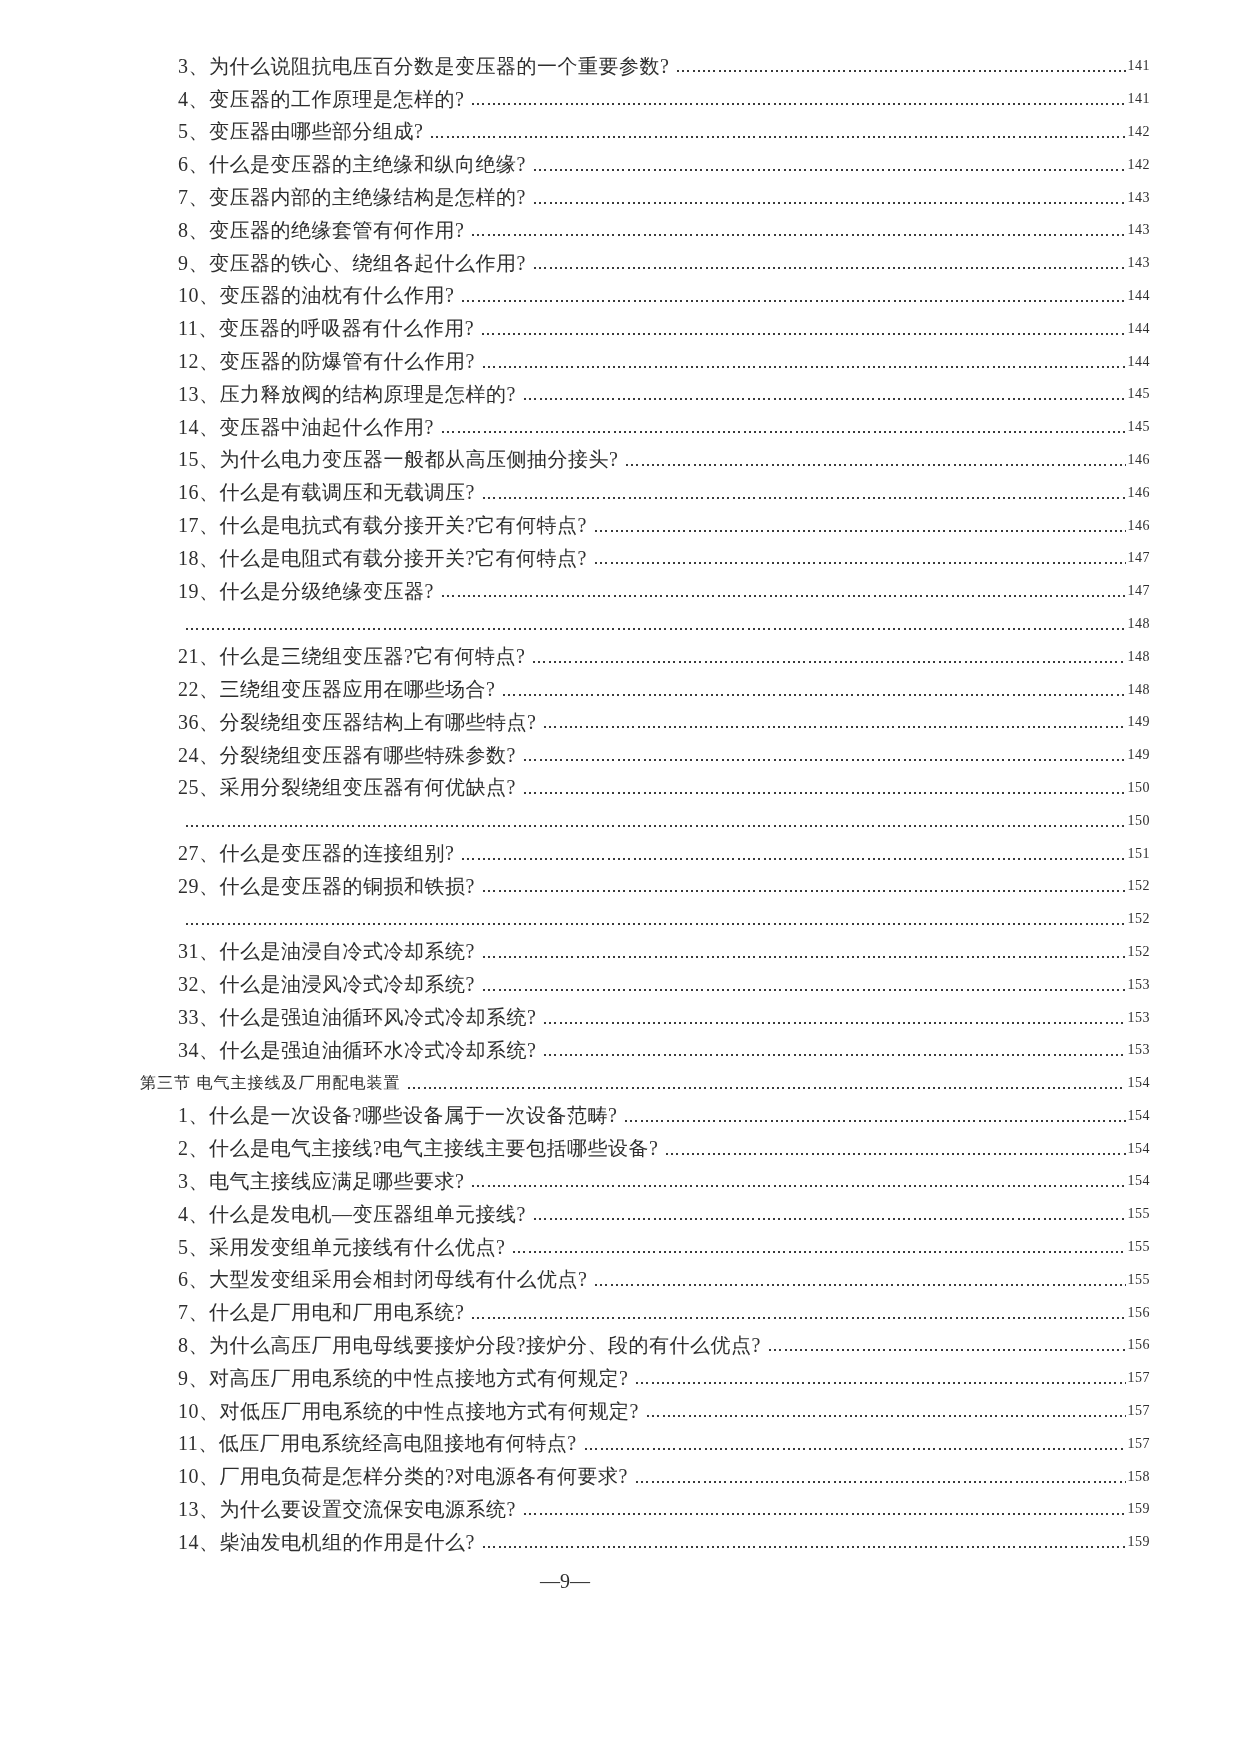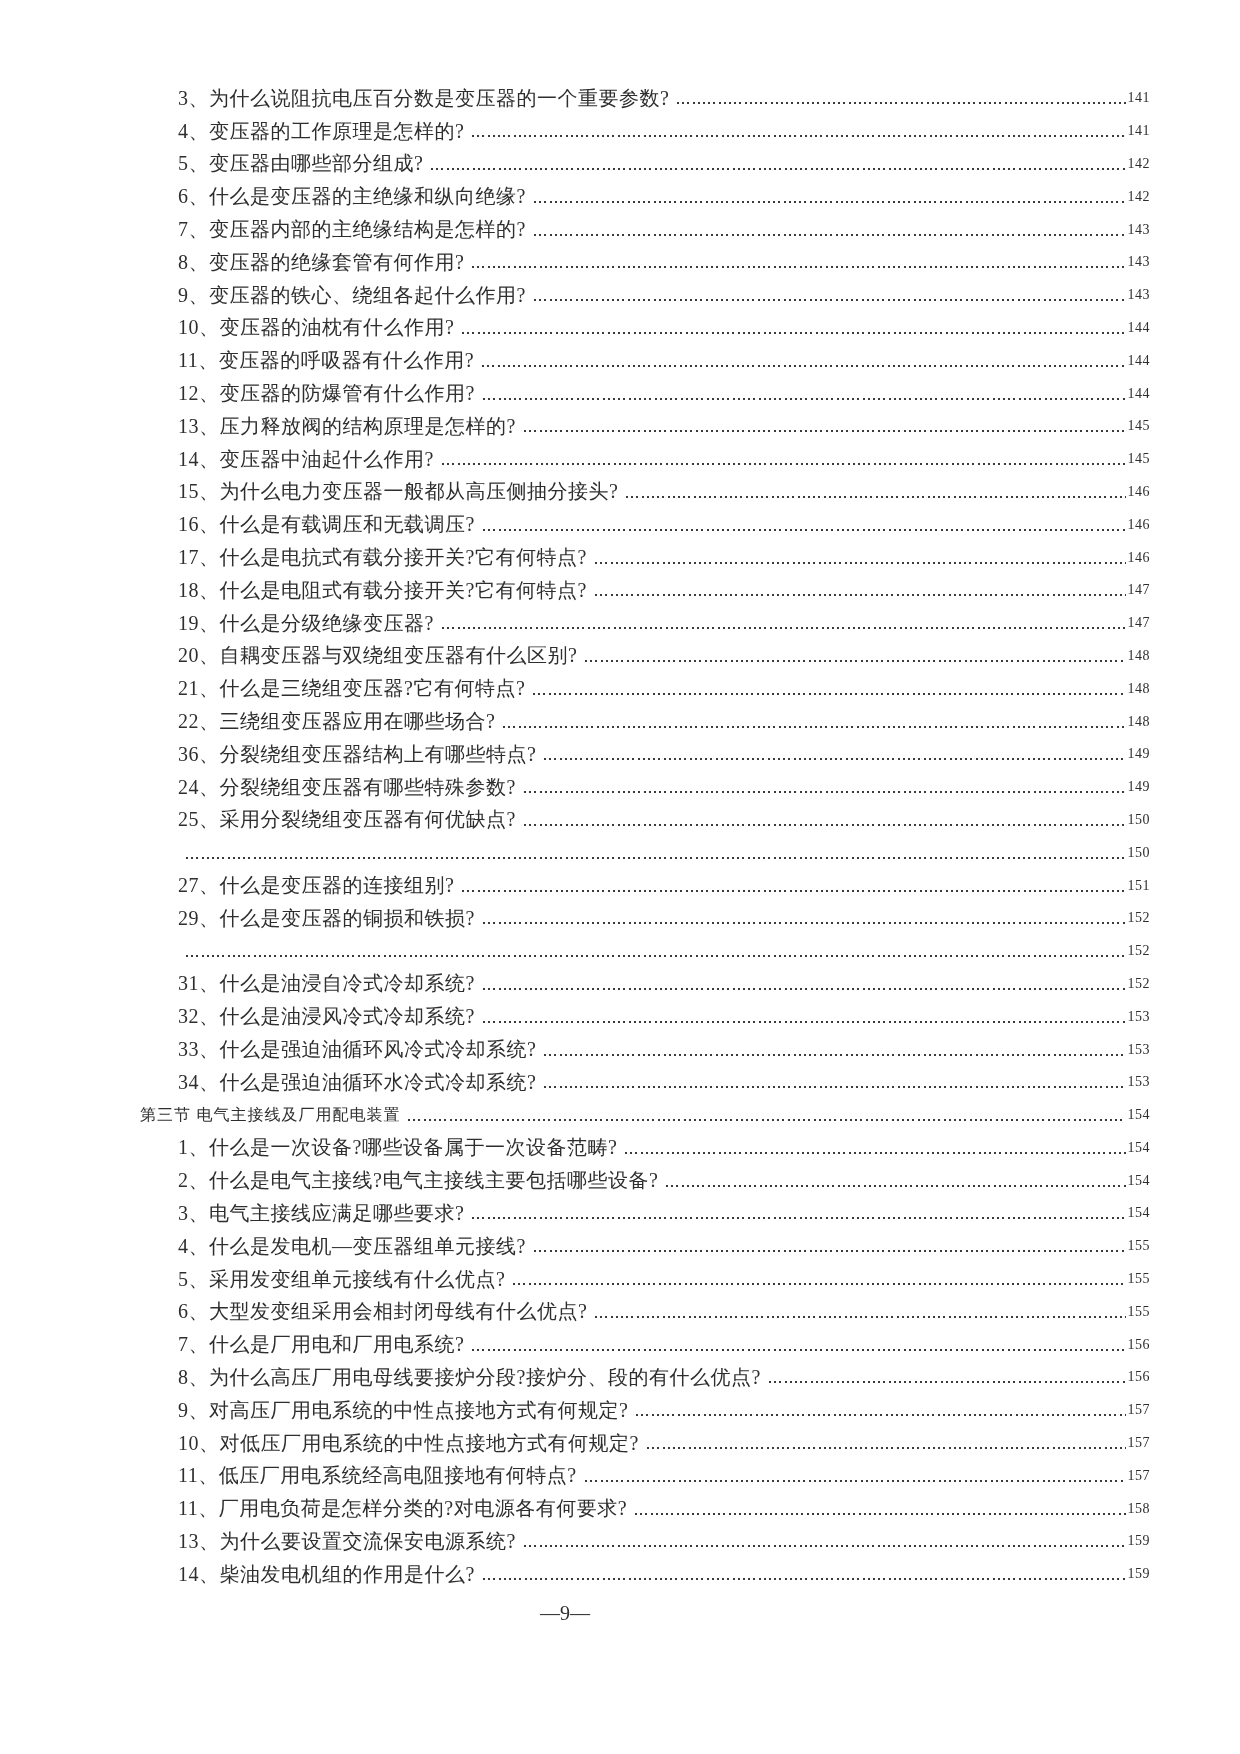--- a/index.html
+++ b/index.html
@@ -10,21 +10,21 @@
   .page {
     position: relative;
     width: 1240px;
     height: 1754px;
     background: #ffffff;
     overflow: hidden;
     font-family: "Liberation Serif", "DejaVu Serif", serif;
     color: #2e2e2e;
   }
   .toc {
-    padding-top: 82px;
+    padding-top: 50px;
     margin-left: 140px;
     margin-right: 90px; 
   }
   .toc-row {
     display: flex;
     align-items: center;
     height: 32.8px;
     font-size: 20px;
     white-space: nowrap;
   }
@@ -161,21 +161,20 @@
     <span class="pageno">147</span>
   </div>
 
   <div class="toc-row item">
     <span class="label">19、什么是分级绝缘变压器?</span>
     <span class="dots"></span>
     <span class="pageno">147</span>
   </div>
 
   <div class="toc-row item">
-    <span class="label">20、自耦变压器与双绕组变压器有什么区别?</span>
     <span class="dots"></span>
     <span class="pageno">148</span>
   </div>
 
   <div class="toc-row item">
     <span class="label">21、什么是三绕组变压器?它有何特点?</span>
     <span class="dots"></span>
     <span class="pageno">148</span>
   </div>
 
@@ -315,21 +314,21 @@
     <span class="pageno">157</span>
   </div>
 
   <div class="toc-row item">
     <span class="label">11、低压厂用电系统经高电阻接地有何特点?</span>
     <span class="dots"></span>
     <span class="pageno">157</span>
   </div>
 
   <div class="toc-row item">
-    <span class="label">11、厂用电负荷是怎样分类的?对电源各有何要求?</span>
+    <span class="label">10、厂用电负荷是怎样分类的?对电源各有何要求?</span>
     <span class="dots"></span>
     <span class="pageno">158</span>
   </div>
 
   <div class="toc-row item">
     <span class="label">13、为什么要设置交流保安电源系统?</span>
     <span class="dots"></span>
     <span class="pageno">159</span>
   </div>
 

